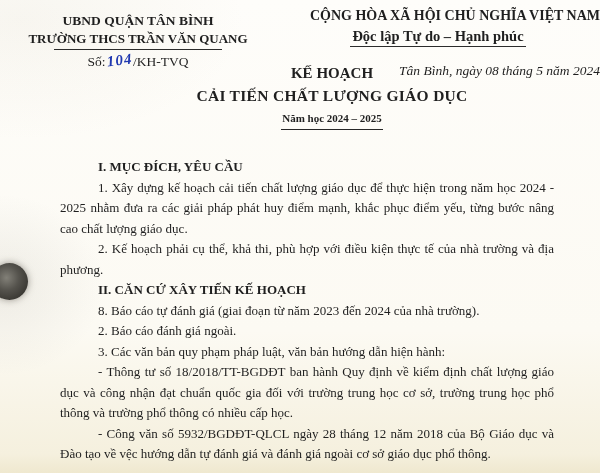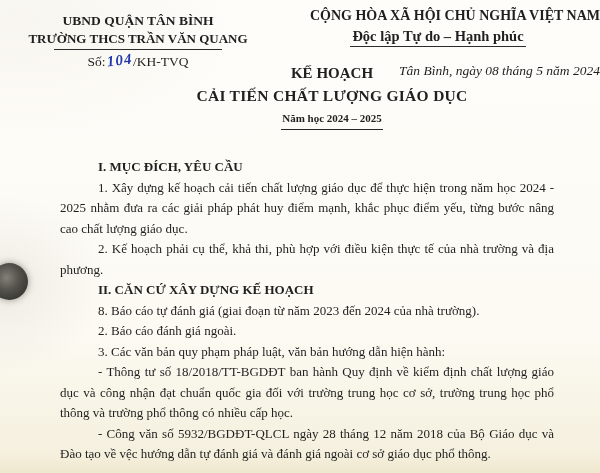--- a/index.html
+++ b/index.html
@@ -76,21 +76,21 @@
   <div class="title-block">
     <div class="t1">KẾ HOẠCH</div>
     <div class="t2">CẢI TIẾN CHẤT LƯỢNG GIÁO DỤC</div>
     <div class="t3">Năm học 2024 – 2025</div>
   </div>
 
   <div class="body-text">
     <p class="heading">I. MỤC ĐÍCH, YÊU CẦU</p>
     <p>1. Xây dựng kế hoạch cải tiến chất lượng giáo dục để thực hiện trong năm học 2024 - 2025 nhằm đưa ra các giải pháp phát huy điểm mạnh, khắc phục điểm yếu, từng bước nâng cao chất lượng giáo dục.</p>
     <p>2. Kế hoạch phải cụ thể, khả thi, phù hợp với điều kiện thực tế của nhà trường và địa phương.</p>
-    <p class="heading">II. CĂN CỨ XÂY DỰNG KẾ HOẠCH</p>
+    <p class="heading">II. CĂN CỨ XÂY TIẾN KẾ HOẠCH</p>
     <p>8. Báo cáo tự đánh giá (giai đoạn từ năm 2023 đến 2024 của nhà trường).</p>
     <p>2. Báo cáo đánh giá ngoài.</p>
     <p>3. Các văn bản quy phạm pháp luật, văn bản hướng dẫn hiện hành:</p>
     <p>- Thông tư số 18/2018/TT-BGDĐT ban hành Quy định về kiểm định chất lượng giáo dục và công nhận đạt chuẩn quốc gia đối với trường trung học cơ sở, trường trung học phổ thông và trường phổ thông có nhiều cấp học.</p>
     <p>- Công văn số 5932/BGDĐT-QLCL ngày 28 tháng 12 năm 2018 của Bộ Giáo dục và Đào tạo về vệc hướng dẫn tự đánh giá và đánh giá ngoài cơ sở giáo dục phổ thông.</p>
   </div>
 
 </div>
 
 </body></html>

